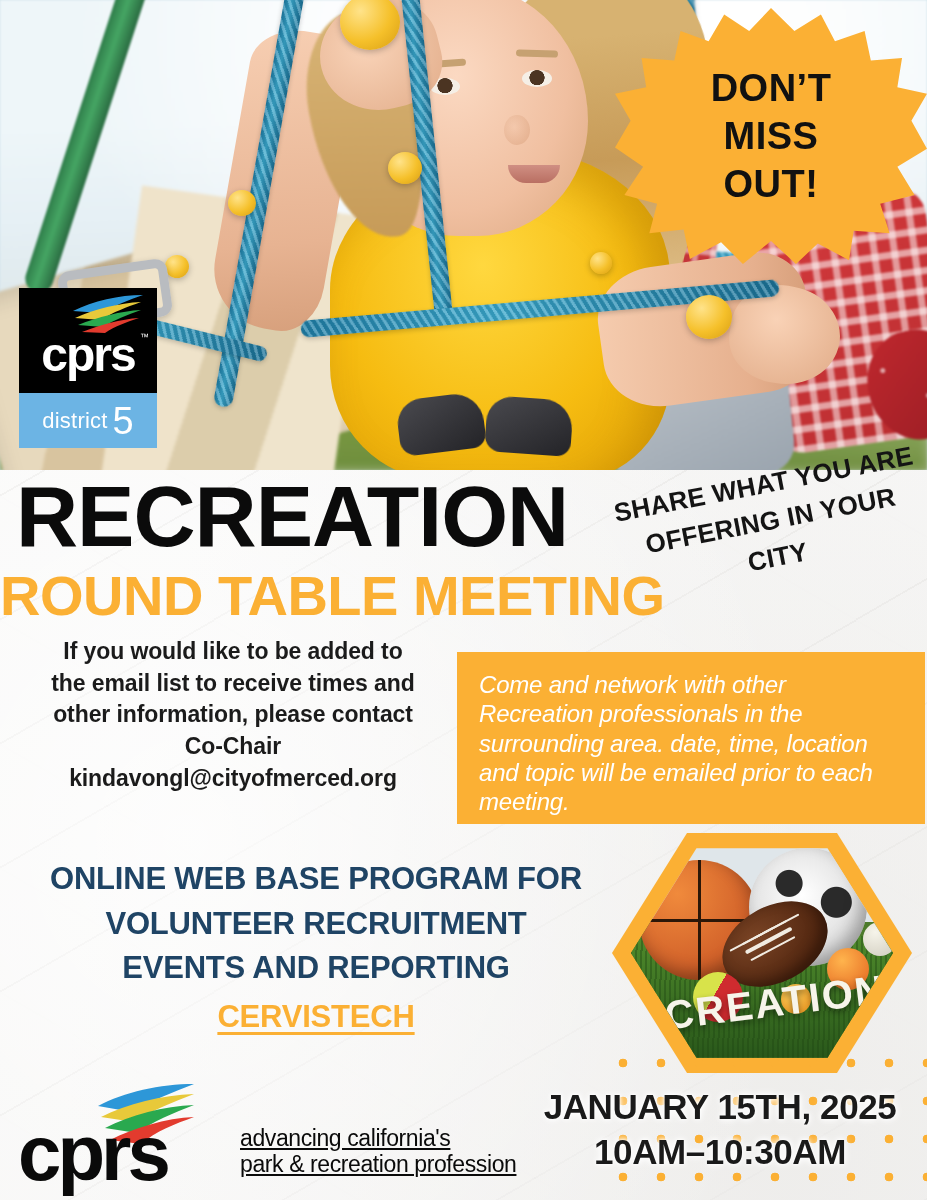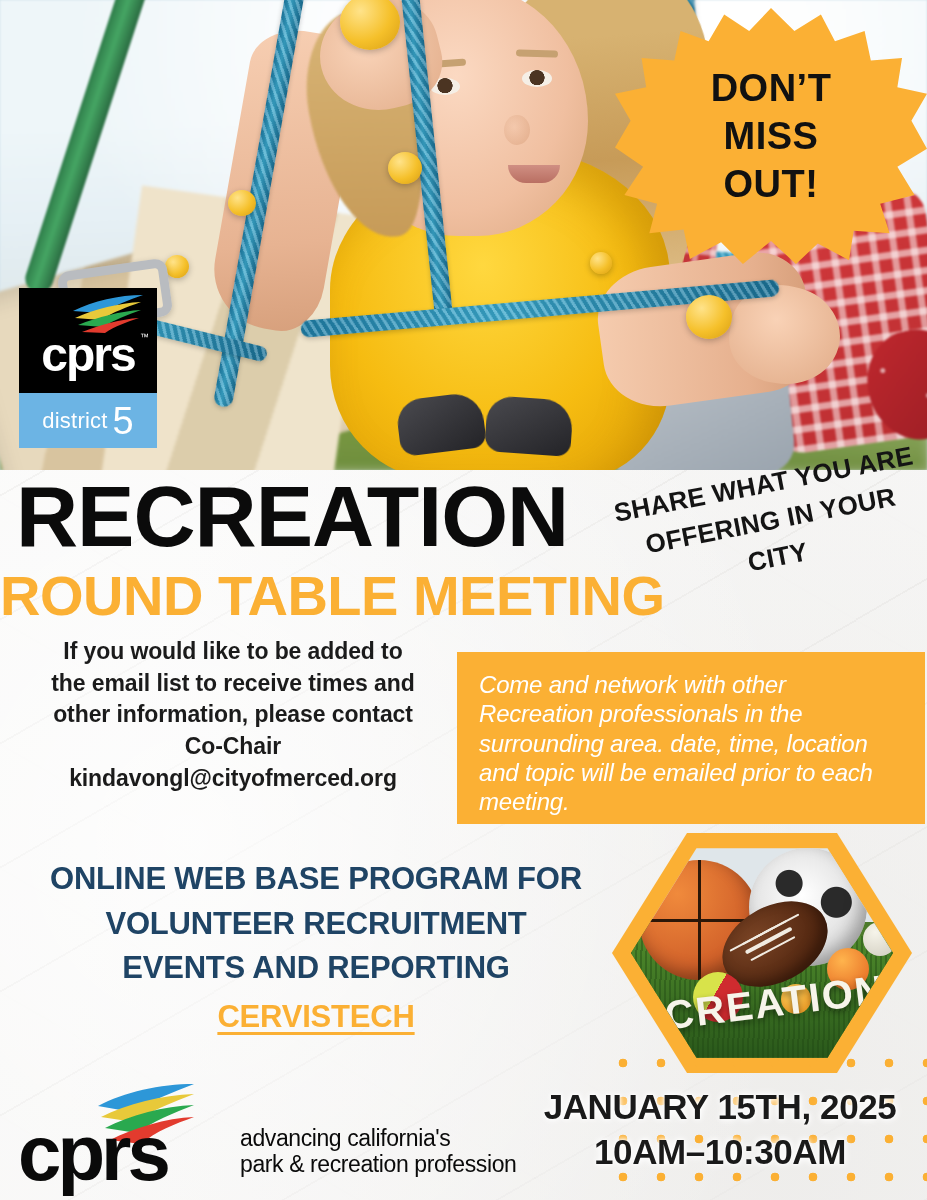--- a/index.html
+++ b/index.html
@@ -404,20 +404,21 @@
   
   .cprs-bottom { position:absolute; left:18px; top:1092px; width:500px; height:100px; }
   .cprs-bottom .cb-word {
     position:absolute; left:0; top:22px;
     font-size:78px; font-weight:700; color:#0a0a0a; letter-spacing:-4px; line-height:1;
   }
   .cprs-bottom .cb-tag {
     position:absolute; left:222px; top:34px;
     font-size:23px; font-weight:400; color:#0a0a0a; line-height:1.12;
     letter-spacing:-.4px;
+    text-decoration:underline;
   }
   .cprs-bottom .cb-swoosh { position:absolute; left:76px; top:-8px; width:110px; height:62px; }
 </style>
 </head>
 <body>
 
 <div id="flyer">
 
   <div class="bg-texture"></div>
   <div class="bg-wash"></div>

